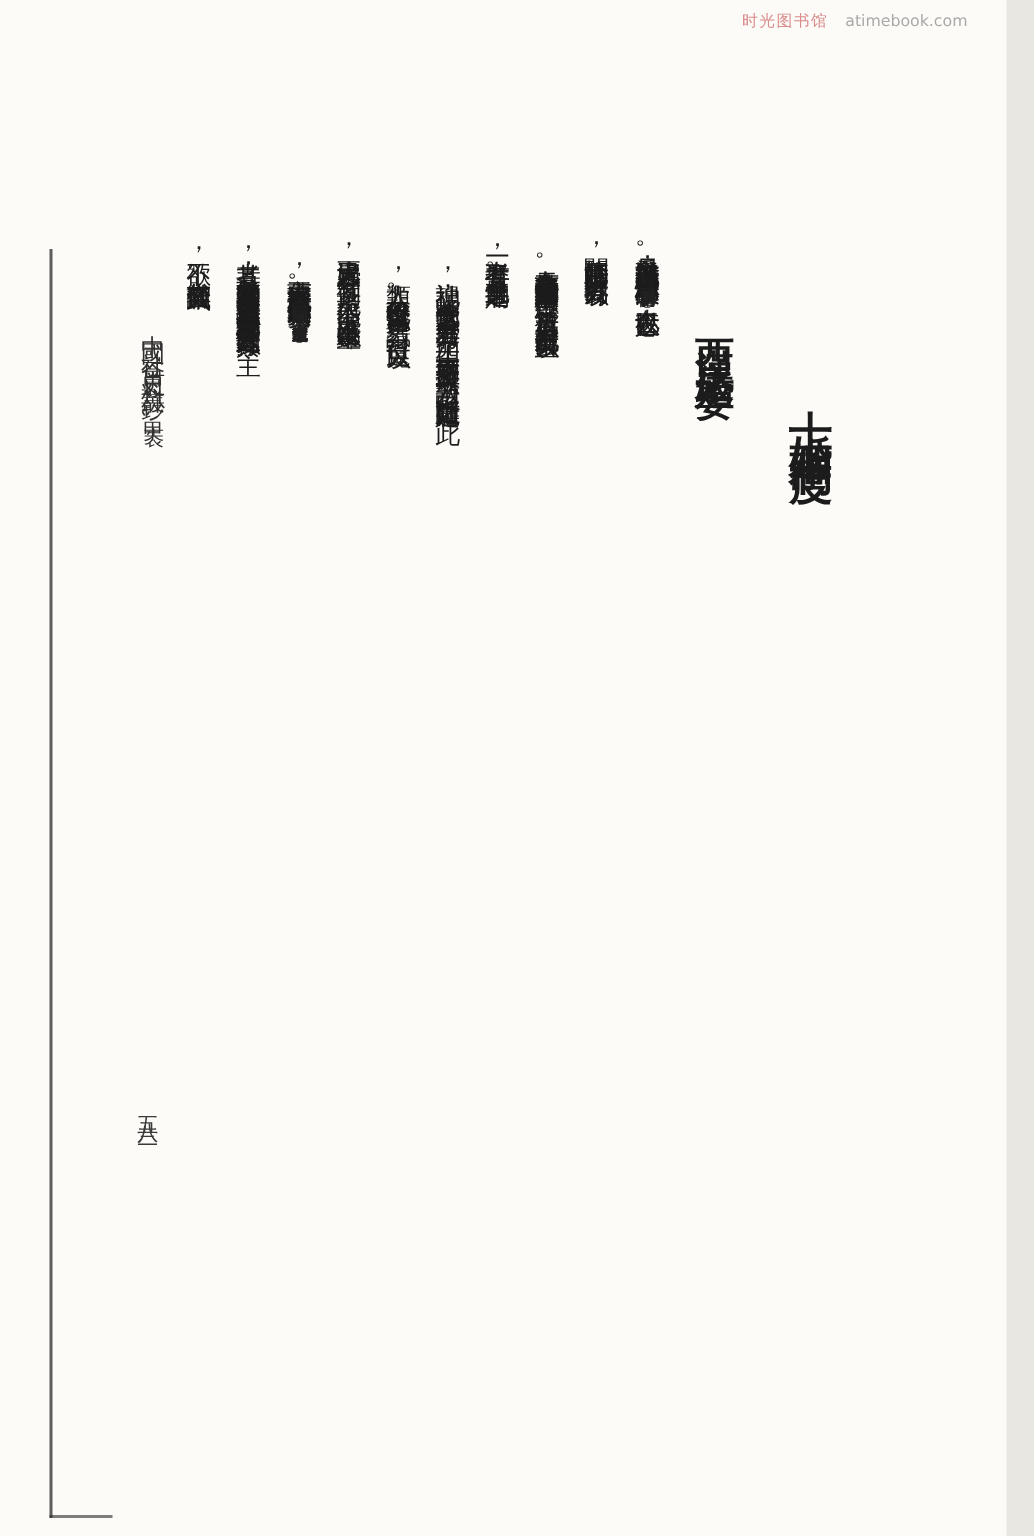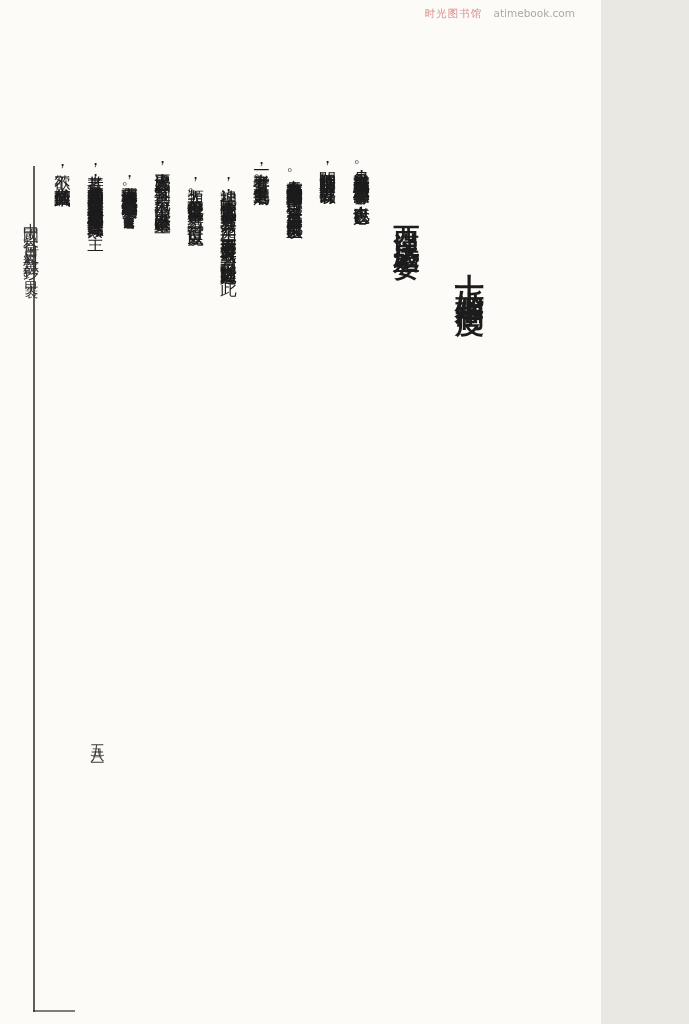--- a/index.html
+++ b/index.html
@@ -1,18 +1,18 @@
 <!DOCTYPE html>
 <html><head>
 <meta charset="utf-8">
 <style>
   html,body{margin:0;padding:0;background:#e9e7e2;}
   .page{
     position:relative;
-    width:601px;height:1024px;
+    width:671px;height:1024px;
     background:#fcfbf7;
     overflow:hidden;
     font-family:"Liberation Serif","DejaVu Serif",serif;
     color:#1c1c1c;
   }
   
   .watermark{
     position:absolute;top:7px;right:26px;
     font-size:10.5px;
     font-family:"DejaVu Sans","Liberation Sans",sans-serif;

